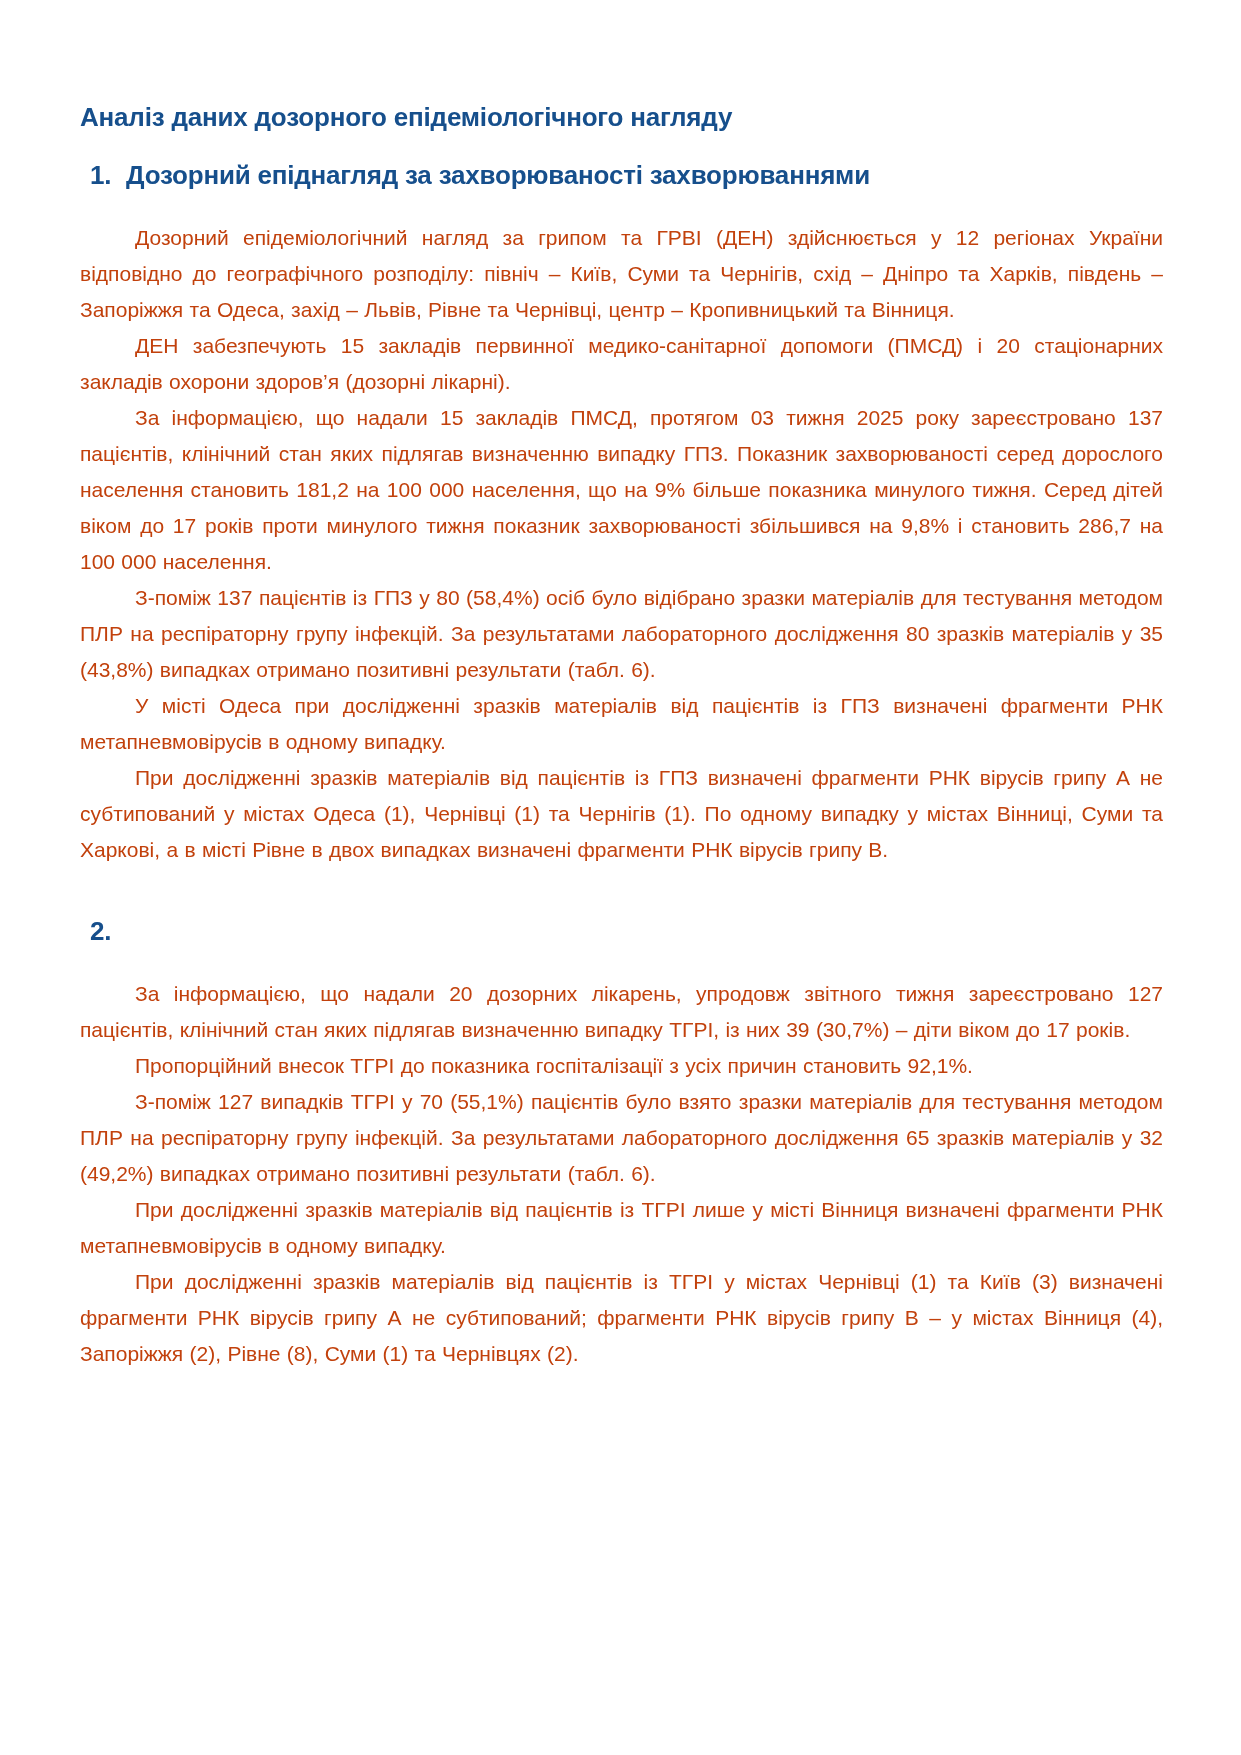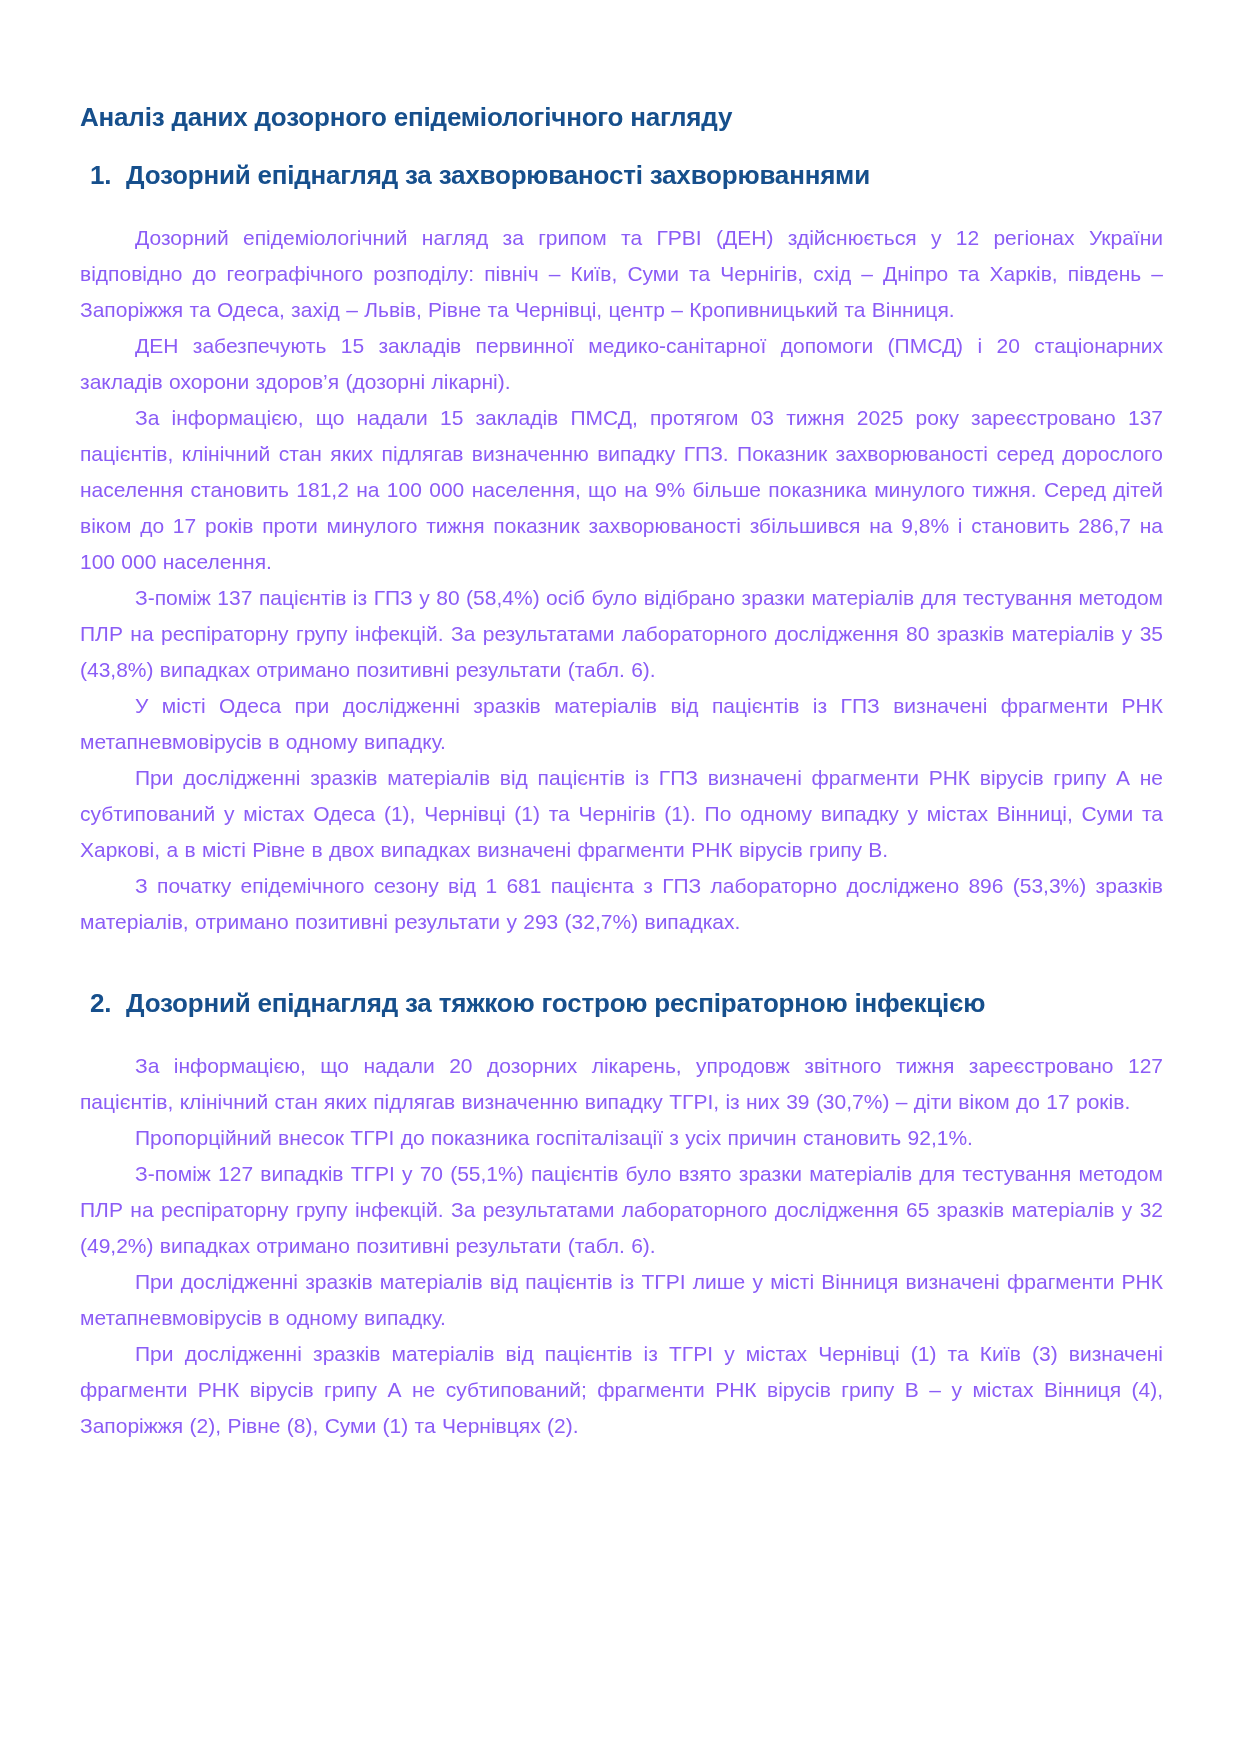--- a/index.html
+++ b/index.html
@@ -43,21 +43,21 @@
   .section-heading .num {
     flex: none;
     width: 36px;
   }
   .body-para {
     font-size: 21px;
     line-height: 36px;
     margin: 0;
     text-align: justify;
     text-indent: 55px;
-    color: #8b5cf6;
+    color: #c2410c;
     word-spacing: 0.5px;
   }
 </style>
 </head>
 <body>
 
 <div class="page">
 
   <h1 class="doc-title">Аналіз даних дозорного епідеміологічного нагляду</h1>
 
@@ -65,27 +65,25 @@
     <div class="section-heading">
       <span class="num">1.</span>
       <span class="htext">Дозорний епіднагляд за захворюваності захворюваннями</span>
     </div>
     <p class="body-para">Дозорний епідеміологічний нагляд за грипом та ГРВІ (ДЕН) здійснюється у 12 регіонах України відповідно до географічного розподілу: північ – Київ, Суми та Чернігів, схід – Дніпро та Харків, південь – Запоріжжя та Одеса, захід – Львів, Рівне та Чернівці, центр – Кропивницький та Вінниця.</p>
     <p class="body-para">ДЕН забезпечують 15 закладів первинної медико-санітарної допомоги (ПМСД) і 20 стаціонарних закладів охорони здоров’я (дозорні лікарні).</p>
     <p class="body-para">За інформацією, що надали 15 закладів ПМСД, протягом 03 тижня 2025 року зареєстровано 137 пацієнтів, клінічний стан яких підлягав визначенню випадку ГПЗ. Показник захворюваності серед дорослого населення становить 181,2 на 100&nbsp;000 населення, що на 9% більше показника минулого тижня. Серед дітей віком до 17 років проти минулого тижня показник захворюваності збільшився на 9,8% і становить 286,7 на 100&nbsp;000 населення.</p>
     <p class="body-para">З-поміж 137 пацієнтів із ГПЗ у 80 (58,4%) осіб було відібрано зразки матеріалів для тестування методом ПЛР на респіраторну групу інфекцій. За результатами лабораторного дослідження 80 зразків матеріалів у 35 (43,8%) випадках отримано позитивні результати (табл. 6).</p>
     <p class="body-para">У місті Одеса при дослідженні зразків матеріалів від пацієнтів із ГПЗ визначені фрагменти РНК метапневмовірусів в одному випадку.</p>
     <p class="body-para">При дослідженні зразків матеріалів від пацієнтів із ГПЗ визначені фрагменти РНК вірусів грипу А не субтипований у містах Одеса (1), Чернівці (1) та Чернігів (1). По одному випадку у містах Вінниці, Суми та Харкові, а в місті Рівне в двох випадках визначені фрагменти РНК вірусів грипу В.</p>
-    <p class="body-para">З початку епідемічного сезону від 1&nbsp;681 пацієнта з ГПЗ лабораторно досліджено 896 (53,3%) зразків матеріалів, отримано позитивні результати у 293 (32,7%) випадках.</p>
   </div>
 
   <div class="section">
     <div class="section-heading second">
       <span class="num">2.</span>
-      <span class="htext">Дозорний епіднагляд за тяжкою гострою респіраторною інфекцією</span>
     </div>
     <p class="body-para">За інформацією, що надали 20 дозорних лікарень, упродовж звітного тижня зареєстровано 127 пацієнтів, клінічний стан яких підлягав визначенню випадку ТГРІ, із них 39 (30,7%) – діти віком до 17 років.</p>
     <p class="body-para">Пропорційний внесок ТГРІ до показника госпіталізації з усіх причин становить 92,1%.</p>
     <p class="body-para">З-поміж 127 випадків ТГРІ у 70 (55,1%) пацієнтів було взято зразки матеріалів для тестування методом ПЛР на респіраторну групу інфекцій. За результатами лабораторного дослідження 65 зразків матеріалів у 32 (49,2%) випадках отримано позитивні результати (табл. 6).</p>
     <p class="body-para">При дослідженні зразків матеріалів від пацієнтів із ТГРІ лише у місті Вінниця визначені фрагменти РНК метапневмовірусів в одному випадку.</p>
     <p class="body-para">При дослідженні зразків матеріалів від пацієнтів із ТГРІ у містах Чернівці (1) та Київ (3) визначені фрагменти РНК вірусів грипу А не субтипований; фрагменти РНК вірусів грипу В – у містах Вінниця (4), Запоріжжя (2), Рівне (8), Суми (1) та Чернівцях (2).</p>
   </div>
 
 </div>
 

